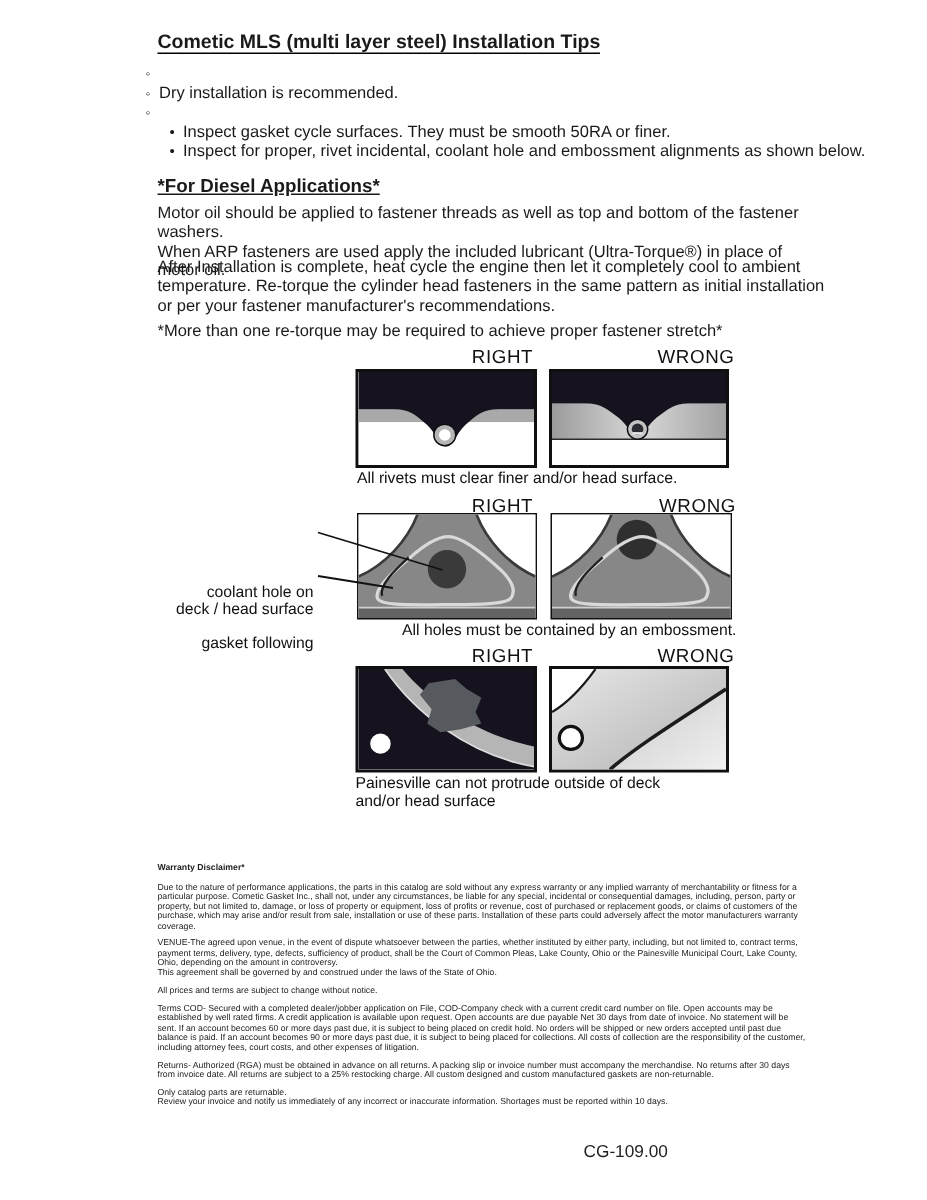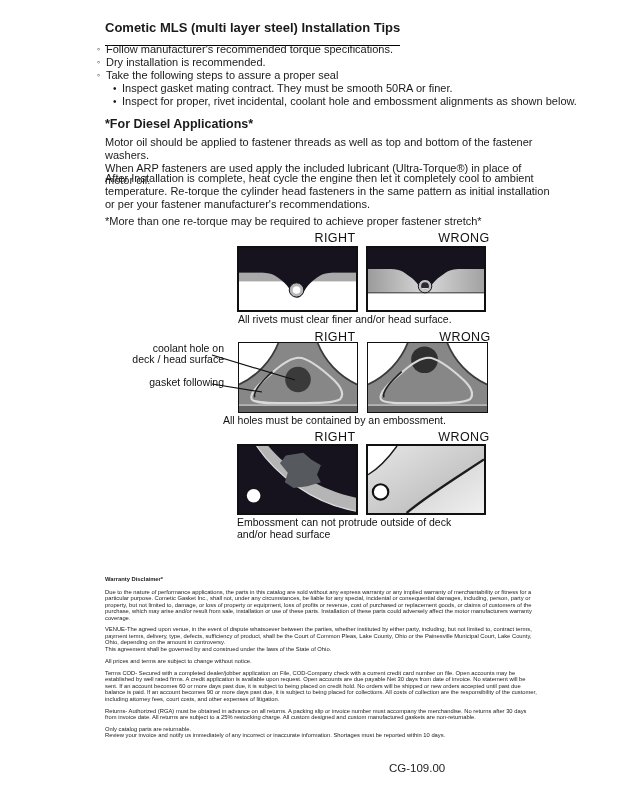--- a/index.html
+++ b/index.html
@@ -3,48 +3,48 @@
 <meta charset="utf-8">
 <style>
   html,body{margin:0;padding:0;background:#ffffff;}
   .page{
     position:relative;width:618px;height:800px;background:#ffffff;
     font-family:"Liberation Sans", sans-serif;color:#1a1a1a;overflow:hidden;
   }
   
   .title{
     position:absolute;left:105px;top:20px;font-size:13px;font-weight:bold;
-    border-bottom:1.5px solid #000;padding-bottom:10px;white-space:nowrap;
+    border-bottom:1.5px solid #000;padding-bottom:0;white-space:nowrap;
   }
   .tips{position:absolute;left:97px;top:43px;font-size:11px;line-height:13px;}
   .tip-row{display:flex;white-space:nowrap;}
   .tip-row .marker{width:9px;font-size:9px;flex:0 0 auto;color:#1a1a1a;}
   .tip-row.sub{margin-left:16px;}
   .tip-row.sub .marker{font-size:10px;}
-  .diesel-heading{position:absolute;left:105px;top:117px;font-size:12.5px;font-weight:bold;}
+  .diesel-heading{position:absolute;left:105px;top:117px;font-size:12.5px;font-weight:bold;text-decoration:underline;}
   .para{position:absolute;left:105px;width:445px;font-size:11px;line-height:12.8px;white-space:pre-line;}
   #para1{top:136px;}
   #para2{top:172px;}
   #note{top:215px;white-space:nowrap;}
   
   .dg-header{position:absolute;font-size:12.5px;letter-spacing:.4px;color:#111;transform:translateX(-50%);margin-left:38px;}
   .panel{position:absolute;border:2px solid #101010;box-sizing:border-box;background:#fff;}
   .panel svg{display:block;width:100%;height:100%;}
   .caption{position:absolute;font-size:10.5px;color:#111;line-height:11.5px;}
-  .dg-label{position:absolute;left:117px;width:107px;text-align:right;font-size:10.5px;line-height:11px;white-space:pre-line;color:#111;}
+  .dg-label{position:absolute;left:102px;width:107px;text-align:right;font-size:10.5px;line-height:11px;white-space:pre-line;color:#111;margin-top:47px;}
   
   #hdr-r1-right{left:297px;top:231px;} #hdr-r1-wrong{left:426px;top:231px;}
   #panel-r1-right{left:237px;top:246px;width:121px;height:66px;}
   #panel-r1-wrong{left:366px;top:246px;width:120px;height:66px;}
   #cap-r1{left:238px;top:314px;}
   
   #hdr-r2-right{left:297px;top:330px;} #hdr-r2-wrong{left:427px;top:330px;}
   #panel-r2-right{left:238px;top:342px;width:120px;height:71px;border-width:1.5px;}
   #panel-r2-wrong{left:367px;top:342px;width:121px;height:71px;border-width:1.5px;}
-  #cap-r2{left:223px;top:415px;width:252px;text-align:left;}
+  #cap-r2{left:239px;top:415px;width:252px;text-align:right;}
   #lbl-coolant{top:343px;}
   #lbl-emboss{top:377px;}
   #leader-overlay{position:absolute;left:105px;top:335px;width:383px;height:95px;pointer-events:none;}
   
   #hdr-r3-right{left:297px;top:430px;} #hdr-r3-wrong{left:426px;top:430px;}
   #panel-r3-right{left:237px;top:444px;width:121px;height:71px;}
   #panel-r3-wrong{left:366px;top:444px;width:120px;height:71px;}
   #cap-r3{left:237px;top:517px;white-space:pre-line;}
   
   .warranty{position:absolute;left:105px;top:576px;width:433px;font-size:5.8px;line-height:6.4px;color:#222;}
@@ -57,33 +57,31 @@
 </head>
 <body>
 
 <div class="page">
 
   <div class="title">Cometic MLS (multi layer steel) Installation Tips</div>
 
   <div class="tips">
     <div class="tip-row">
       <span class="marker">◦</span>
-      <span>Follow manufacturer's recommended torque specifications.</span>
     </div>
     <div class="tip-row">
       <span class="marker">◦</span>
       <span>Dry installation is recommended.</span>
     </div>
     <div class="tip-row">
       <span class="marker">◦</span>
-      <span>Take the following steps to assure a proper seal</span>
     </div>
     <div class="tip-row sub">
       <span class="marker">•</span>
-      <span>Inspect gasket mating contract.  They must be smooth 50RA or finer.</span>
+      <span>Inspect gasket cycle surfaces.  They must be smooth 50RA or finer.</span>
     </div>
     <div class="tip-row sub">
       <span class="marker">•</span>
       <span>Inspect for proper, rivet incidental, coolant hole and embossment alignments as shown below.</span>
     </div>
   </div>
 
   <div class="diesel-heading">*For Diesel Applications*</div>
   <div class="para" id="para1">Motor oil should be applied to fastener threads as well as top and bottom of the fastener washers.
 When ARP fasteners are used apply the included lubricant (Ultra-Torque®) in place of motor oil.</div>
@@ -197,21 +195,21 @@
       </defs>
       <rect x="0" y="0" width="120" height="70" fill="url(#bandGrad)"></rect>
       <path d="M0,0 L30,0 C20,14 10,24 0,30 Z" fill="#ffffff"></path>
       <path d="M30,0 C20,14 10,24 0,30" fill="none" stroke="#1a1a1a" stroke-width="1.5"></path>
       <path d="M120,14 C90,34 58,54 40,70 L120,70 Z" fill="url(#deckGrad2)"></path>
       <path d="M120,14 C90,34 58,54 40,70" fill="none" stroke="#1c1c1c" stroke-width="2.5"></path>
       <circle cx="13" cy="48" r="8" fill="#ffffff" stroke="#111" stroke-width="2.2"></circle>
     </svg>
   </div>
 
-  <div class="caption" id="cap-r3">Embossment can not protrude outside of deck
+  <div class="caption" id="cap-r3">Painesville can not protrude outside of deck
 and/or head surface</div>
 
   <div class="warranty">
     <div class="w-head">Warranty Disclaimer*</div>
     <p>Due to the nature of performance applications, the parts in this catalog are sold without any express warranty or any implied warranty of merchantability or fitness for a particular purpose.  Cometic Gasket Inc., shall not, under any circumstances, be liable for any special, incidental or consequential damages, including, person, party or property, but not limited to, damage, or loss of property or equipment, loss of profits or revenue, cost of purchased or replacement goods, or claims of customers of the purchase, which may arise and/or result from sale, installation or use of these parts.  Installation of these parts could adversely affect the motor manufacturers warranty coverage.</p>
     <p>VENUE-The agreed upon venue, in the event of dispute whatsoever between the parties, whether instituted by either party, including, but not limited to, contract terms, payment terms, delivery, type, defects, sufficiency of product, shall be the Court of Common Pleas, Lake County, Ohio or the Painesville Municipal Court, Lake County, Ohio, depending on the amount in controversy.
 This agreement shall be governed by and construed under the laws of the State of Ohio.</p>
     <p class="gap">All prices and terms are subject to change without notice.</p>
     <p>Terms COD- Secured with a completed dealer/jobber application on File, COD-Company check with a current credit card number on file.  Open accounts may be established by well rated firms.  A credit application is available upon request.  Open accounts are due payable Net 30 days from date of invoice.  No statement will be sent.  If an account becomes 60 or more days past due, it is subject to being placed on credit hold.  No orders will be shipped or new orders accepted until past due balance is paid.  If an account becomes 90 or more days past due, it is subject to being placed for collections.  All costs of collection are the responsibility of the customer, including attorney fees, court costs, and other expenses of litigation.</p>
     <p>Returns- Authorized (RGA) must be obtained in advance on all returns.  A packing slip or invoice number must accompany the merchandise.  No returns after 30 days from invoice date.  All returns are subject to a 25% restocking charge.  All custom designed and custom manufactured gaskets are non-returnable.</p>

